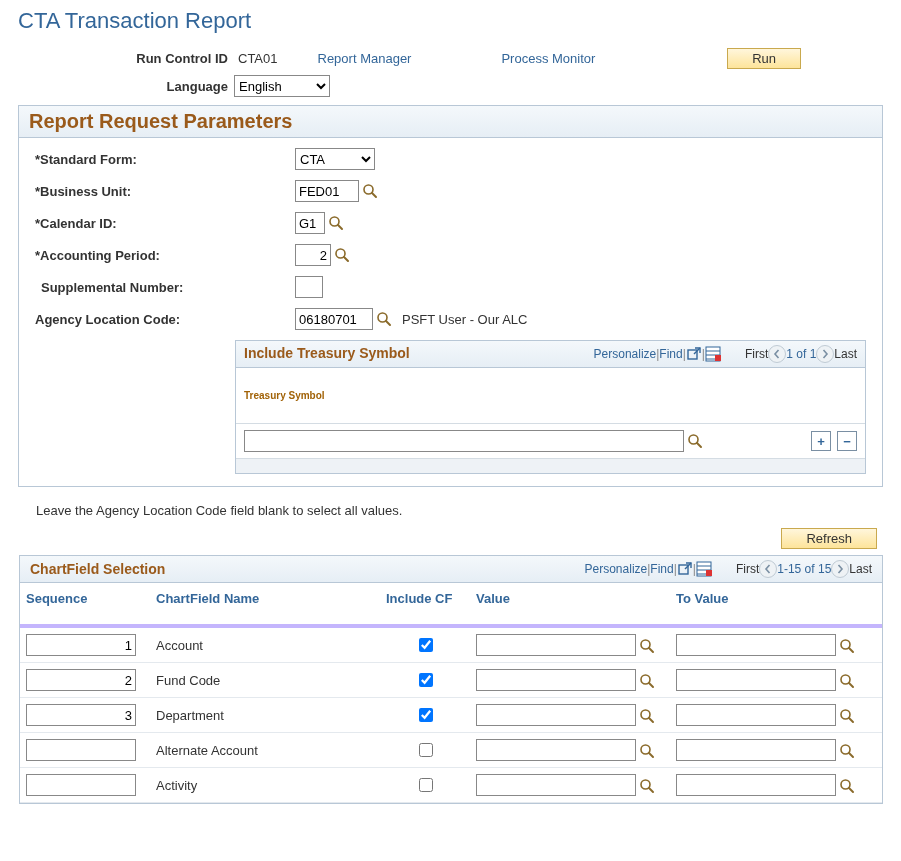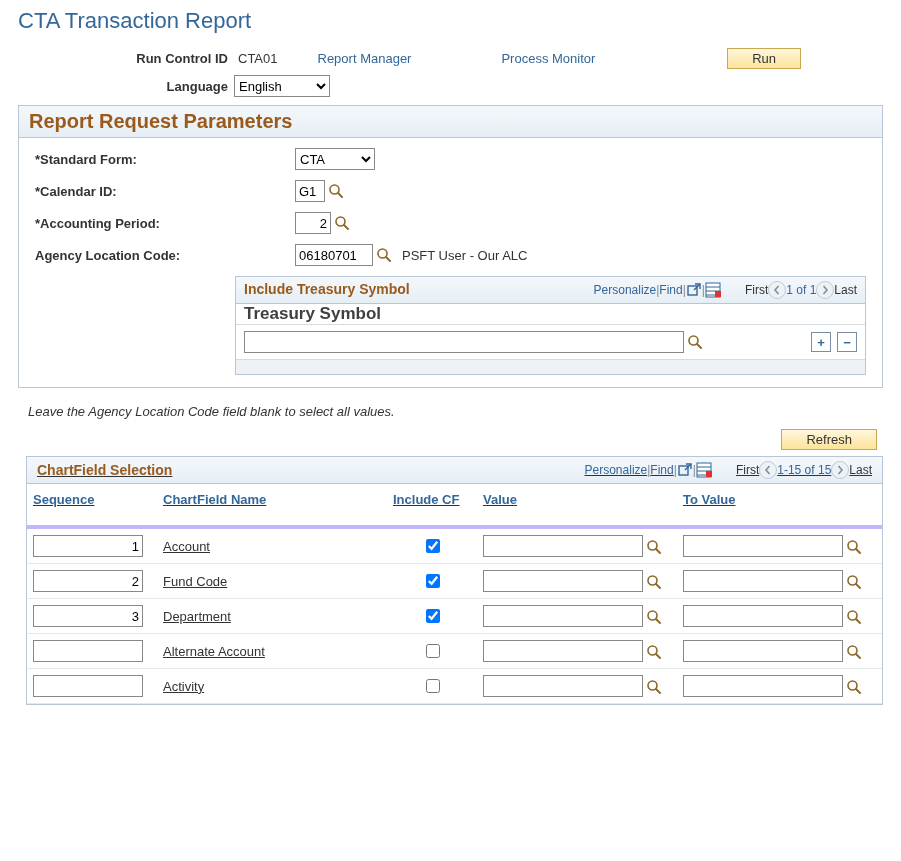--- a/index.html
+++ b/index.html
@@ -109,45 +109,45 @@
   }
   .nav-cluster .sep { color: #888; }
   .grid-icon { width:16px; height:16px; display:inline-block; vertical-align:middle; cursor:pointer; }
   .arrow-btn {
     display:inline-flex; align-items:center; justify-content:center;
     width:18px; height:18px; border-radius:50%;
     background:#eef2f5; border:1px solid #c0cbd4; cursor:pointer;
   }
   .sub-colhdr {
     background: #fff;
-    color: #404040;
+    color: #a16207;
     font-weight: bold;
-    padding: 0 8px;
+    padding: 22px 8px;
     border-bottom: 1px solid #d4dce3;
-    font-size: 17px;
+    font-size: 10px;
   }
   .sub-datarow {
     display:flex; align-items:center;
     padding: 6px 8px;
     border-bottom: 1px solid #d4dce3;
   }
   .sub-datarow input[type=text] { width: 440px; }
   .sub-actions {
     margin-left: auto;
     display:flex; gap:6px;
   }
   .square-btn {
     width:20px; height:20px; border:1px solid #7a8fa3;
     background:#fff; display:inline-flex; align-items:center; justify-content:center;
     cursor:pointer; font-weight:bold; color:#336699;
   }
   .sub-footer { height:14px; background:#eef2f6; }
-  .hint-text { margin: 16px 0 10px 28px; color:#333;font-style:italic; }
+  .hint-text { margin: 16px 0 10px 36px; color:#333; }
   .refresh-row { display:flex; justify-content:flex-end; padding: 0 24px 6px 0; }
-  .cf-box { margin: 0 18px 0 26px; border:1px solid #b8c7d6;text-decoration:underline; }
+  .cf-box { margin: 0 18px 0 19px; border:1px solid #b8c7d6; }
   .cf-header {
     display:flex; align-items:center;
     background: linear-gradient(#f4f8fb, #e6eef5);
     border-bottom:1px solid #b8c7d6;
     padding: 4px 10px;
   }
   .cf-title { color:#9a5a1b; font-weight:bold; font-size:14px; }
   table.cf-table { width:100%; border-collapse:collapse; }
   table.cf-table th {
     text-align:left; color:#336699; font-weight:bold;
@@ -226,20 +226,29 @@
   <div class="group-header">Report Request Parameters</div>
   <div class="group-body">
 
     <div class="param-row">
       <div class="param-label">*Standard Form:</div>
       <select style="width:80px;">
         <option>CTA</option>
       </select>
     </div>
 
+    <div class="param-row">
+      <div class="param-label">*Business Unit:</div>
+      <input type="text" style="width: 64px;" value="FED01">
+      <span class="lookup-icon">
+          <svg width="16" height="16">
+            <use href="#mag"></use>
+          </svg>
+        </span>
+    </div>
 
     <div class="param-row">
       <div class="param-label">*Calendar ID:</div>
       <input type="text" style="width: 30px;" value="G1">
       <span class="lookup-icon">
           <svg width="16" height="16">
             <use href="#mag"></use>
           </svg>
         </span>
     </div>
@@ -248,20 +257,24 @@
     <div class="param-row">
       <div class="param-label">*Accounting Period:</div>
       <input type="text" style="width: 36px; text-align: right;" value="2">
       <span class="lookup-icon">
           <svg width="16" height="16">
             <use href="#mag"></use>
           </svg>
         </span>
     </div>
 
+    <div class="param-row">
+      <div class="param-label" style="font-weight:normal; padding-left:6px; font-weight:bold;">Supplemental Number:</div>
+      <input type="text" style="width: 28px;" value="">
+    </div>
 
     <div class="param-row">
       <div class="param-label">Agency Location Code:</div>
       <input type="text" style="width: 78px;" value="06180701">
       <span class="lookup-icon">
           <svg width="16" height="16">
             <use href="#mag"></use>
           </svg>
         </span>
       <span class="descr-text">PSFT User - Our ALC</span>

